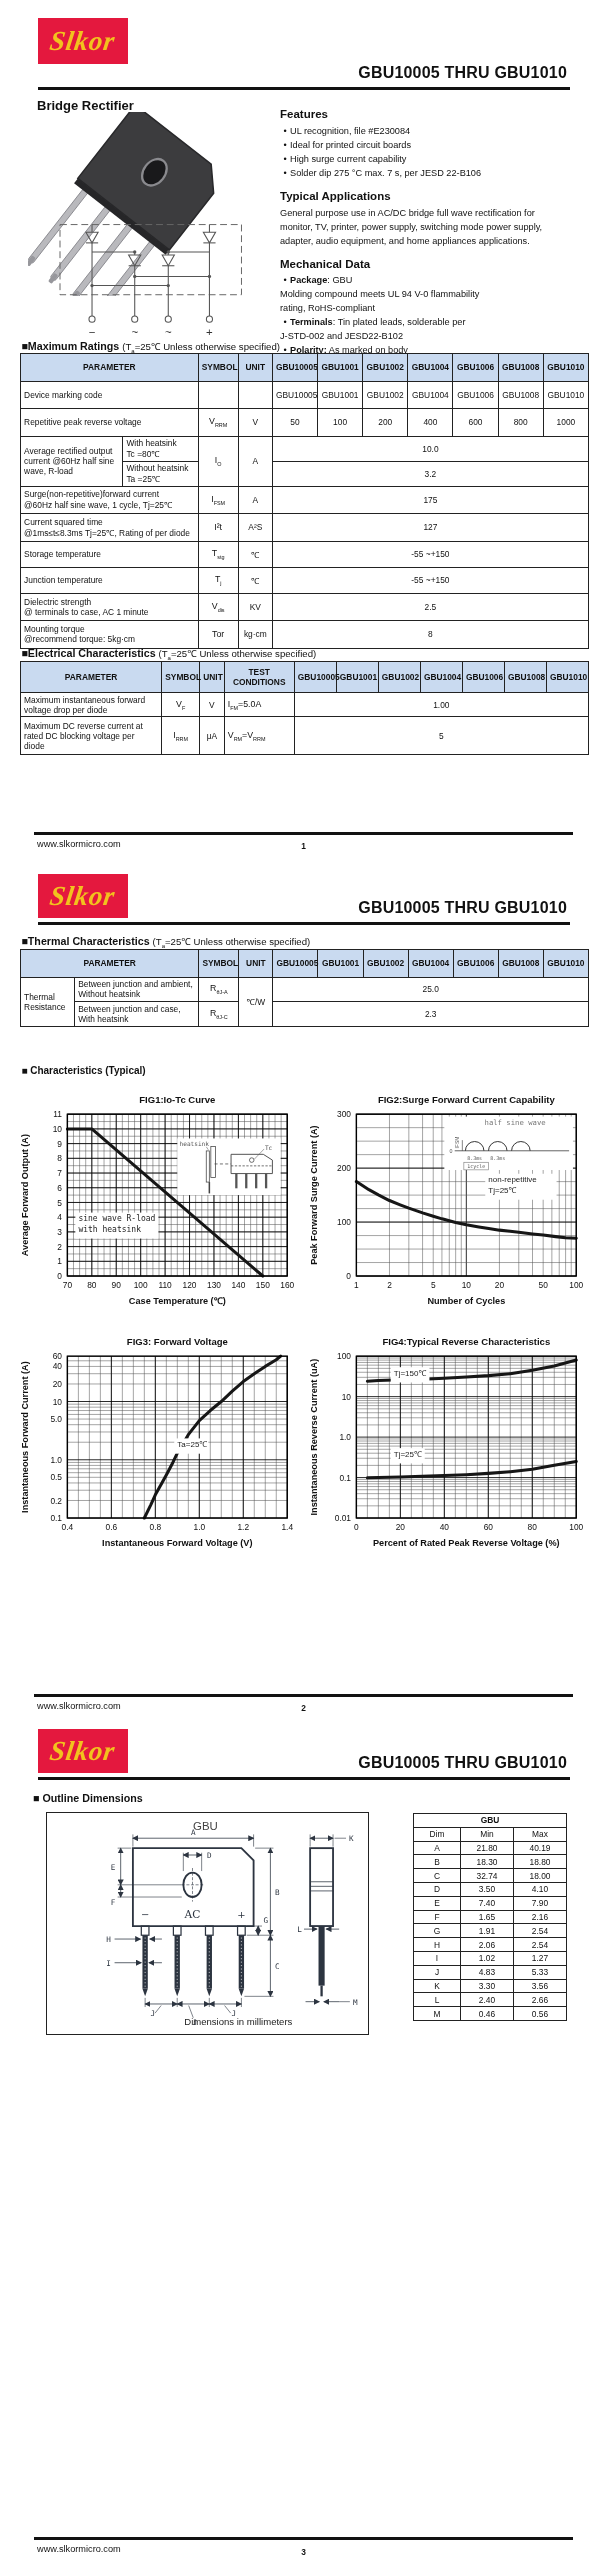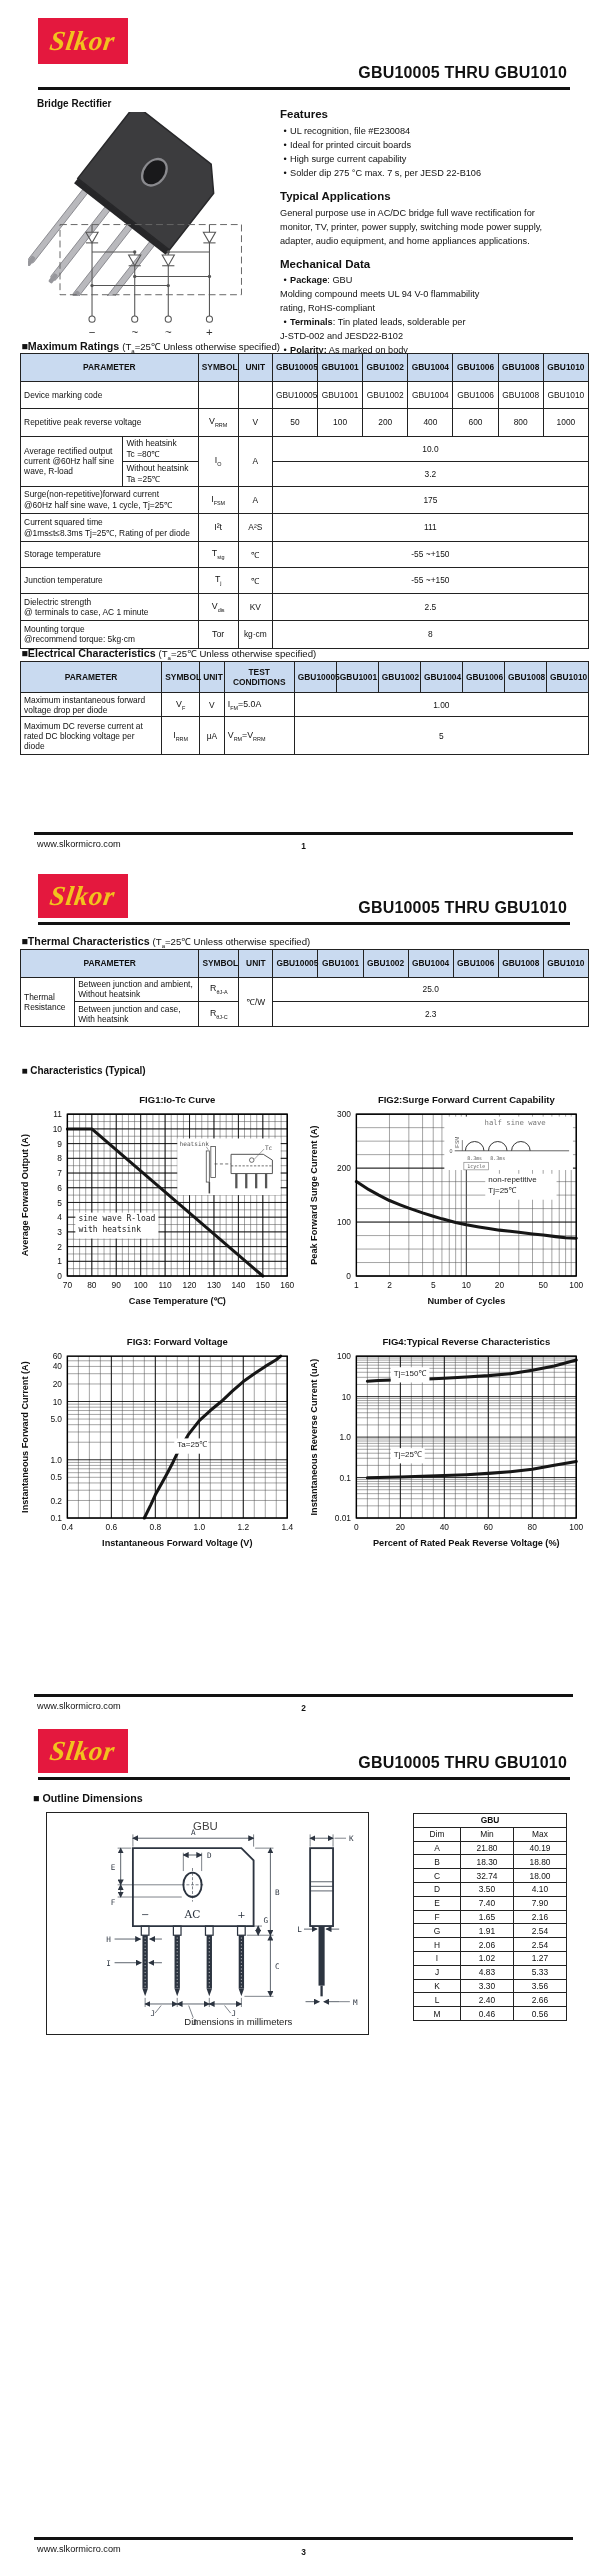--- a/index.html
+++ b/index.html
@@ -35,21 +35,21 @@
 </style>
 </head>
 <body>
 
 <div class="page" style="height:868px">
   <div class="abs logo" style="left:38px;top:18.4px;width:90px;height:46px">
       <span>Slkor</span>
     </div>
   <div class="abs doc-title" style="right:40px;top:64px">GBU10005 THRU GBU1010</div>
   <div class="abs rule" style="left:38px;right:37px;top:87px;height:3.1px"></div>
-  <div class="abs" style="left:37px;top:98px;font-size:10px;font-weight:bold">Bridge Rectifier</div>
+  <div class="abs" style="left:37px;top:98px;font-size:13px;font-weight:bold">Bridge Rectifier</div>
 
   <svg class="abs" style="left:27.5px;top:112px" width="237" height="184" viewBox="0 0 310 240">
     <g transform="translate(162,86) rotate(38)">
       <g fill="#b9b9bd" stroke="#7d7d82" stroke-width="1">
         <rect x="-62" y="66" width="8" height="118" rx="2"></rect>
         <rect x="-25" y="66" width="8" height="118" rx="2"></rect>
         <rect x="12" y="66" width="8" height="118" rx="2"></rect>
         <rect x="49" y="66" width="8" height="118" rx="2"></rect>
       </g>
       <g fill="#97979c">
@@ -204,21 +204,21 @@
         <td>A</td>
         <td colspan="7">175</td>
       </tr>
       <tr style="height:27.5px">
         <td colspan="2" class="pl">
               <div>Current squared time</div>
               <div>@1ms≤t≤8.3ms Tj=25℃, Rating of per diode</div>
             </td>
         <td class="sym">I²t</td>
         <td>A²S</td>
-        <td colspan="7">111</td>
+        <td colspan="7">127</td>
       </tr>
       <tr style="height:26px">
         <td colspan="2" class="pl">Storage temperature</td>
         <td class="sym"><span>T</span><sub>stg</sub></td>
         <td>℃</td>
         <td colspan="7">-55 ~+150</td>
       </tr>
       <tr style="height:26px">
         <td colspan="2" class="pl">Junction temperature</td>
         <td class="sym"><span>T</span><sub>j</sub></td>

